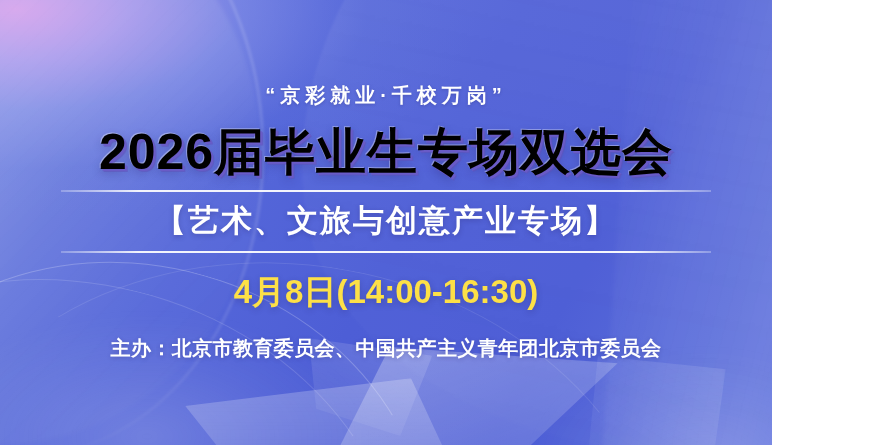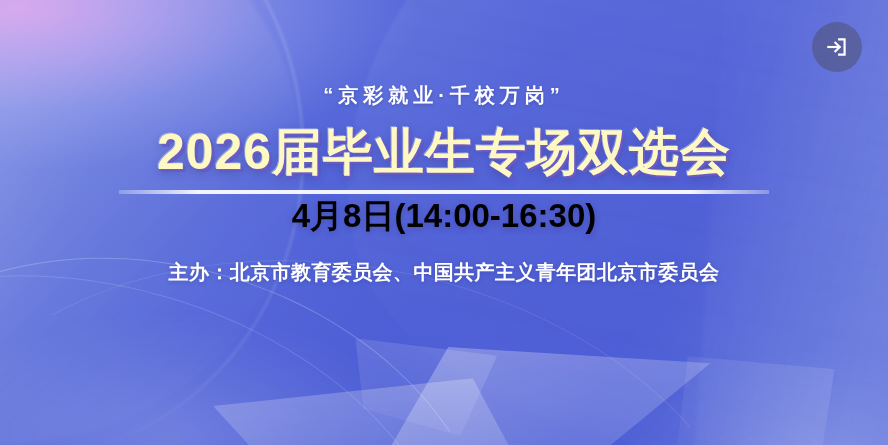--- a/index.html
+++ b/index.html
@@ -7,21 +7,21 @@
     padding: 0;
     background: #ffffff;
   }
   body {
     font-family: "Liberation Sans", "DejaVu Sans", sans-serif;
   }
 
   
   .banner {
     position: relative;
-    width: 888px;
+    width: 772px;
     height: 445px;
     overflow: hidden;
     background: #4d5ed6;
     isolation: isolate;
   }
 
   
   .bg-base {
     position: absolute;
     inset: 0;
@@ -256,21 +256,21 @@
     color: #ffffff;
     letter-spacing: 5px;
     text-shadow: 0 1px 3px rgba(40,40,110,0.30);
     white-space: nowrap;
   }
 
   .main-title {
     margin-top: 17px;
     font-size: 50px;
     font-weight: 700;
-    color: #fef9c3;
+    color: #000000;
     letter-spacing: 1px;
     white-space: nowrap;
     line-height: 1.06;
     text-shadow:
        2px 2px 0 rgba(108,92,200,0.85),
        3px 3px 0 rgba(96,82,186,0.55),
       -1px -1px 0 rgba(255,255,255,0.35),
        0 4px 10px rgba(40,38,110,0.32);
   }
 
@@ -294,23 +294,24 @@
     font-size: 31px;
     font-weight: 700;
     color: #ffffff;
     letter-spacing: 2px;
     white-space: nowrap;
     padding: 8px 0 9px 0;
     text-shadow: 0 2px 5px rgba(40,38,110,0.30);
   }
 
   .event-date {
+    margin-top: 17px;
     font-size: 33px;
     font-weight: 700;
-    color: #000000;
+    color: #fde047;
     letter-spacing: 0px;
     white-space: nowrap;
     text-shadow: 0 2px 6px rgba(40,38,110,0.32);
   }
 
   .organizer {
     margin-top: 20px;
     font-size: 20px;
     color: #ffffff;
     letter-spacing: 0.4px;
@@ -356,20 +357,21 @@
   </button>
 
   <div class="content">
 
     <div class="tagline">“京彩就业·千校万岗”</div>
 
     <div class="main-title">2026届毕业生专场双选会</div>
 
     <div class="rule-block">
       <div class="rule"></div>
+      <div class="subtitle">【艺术、文旅与创意产业专场】</div>
       <div class="rule"></div>
     </div>
 
     <div class="event-date">4月8日(14:00-16:30)</div>
 
     <div class="organizer">
       <span class="org-label">主办：</span><span class="org-value">北京市教育委员会、中国共产主义青年团北京市委员会</span>
     </div>
 
   </div>

